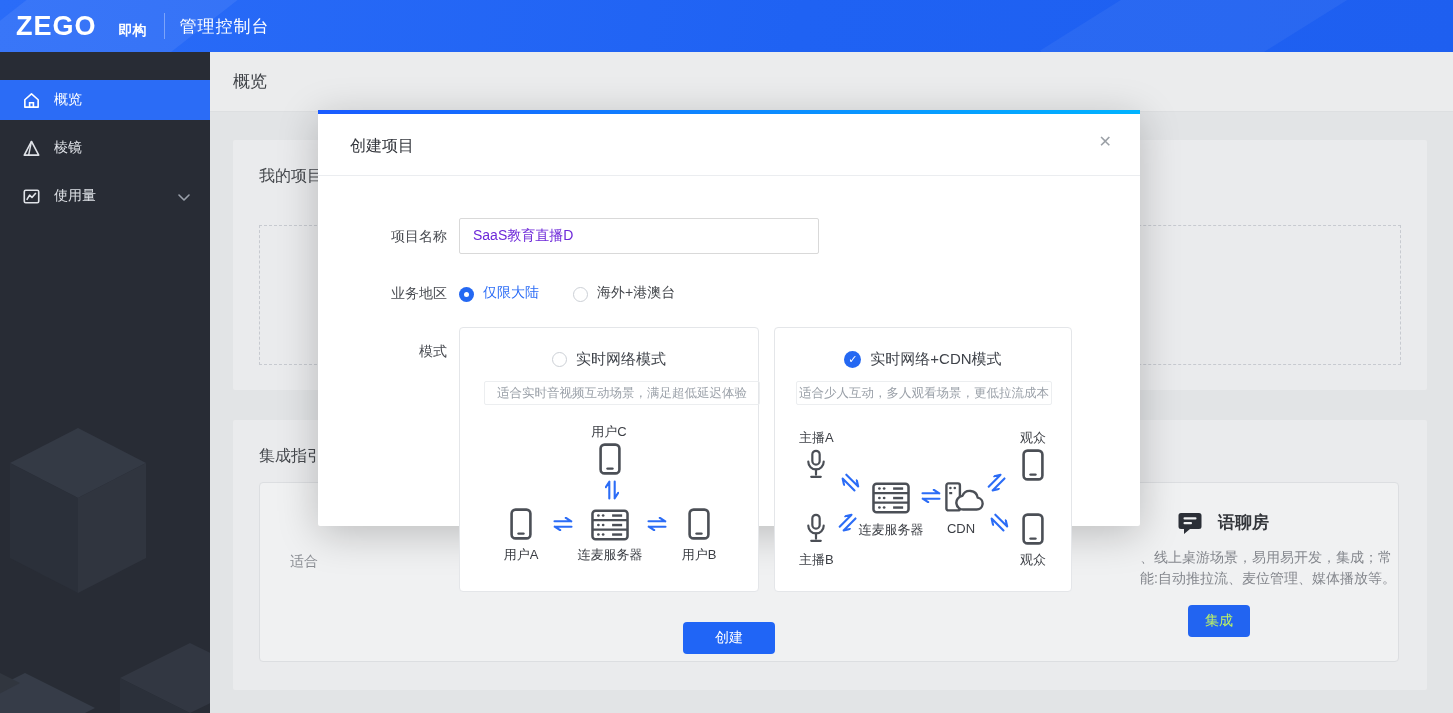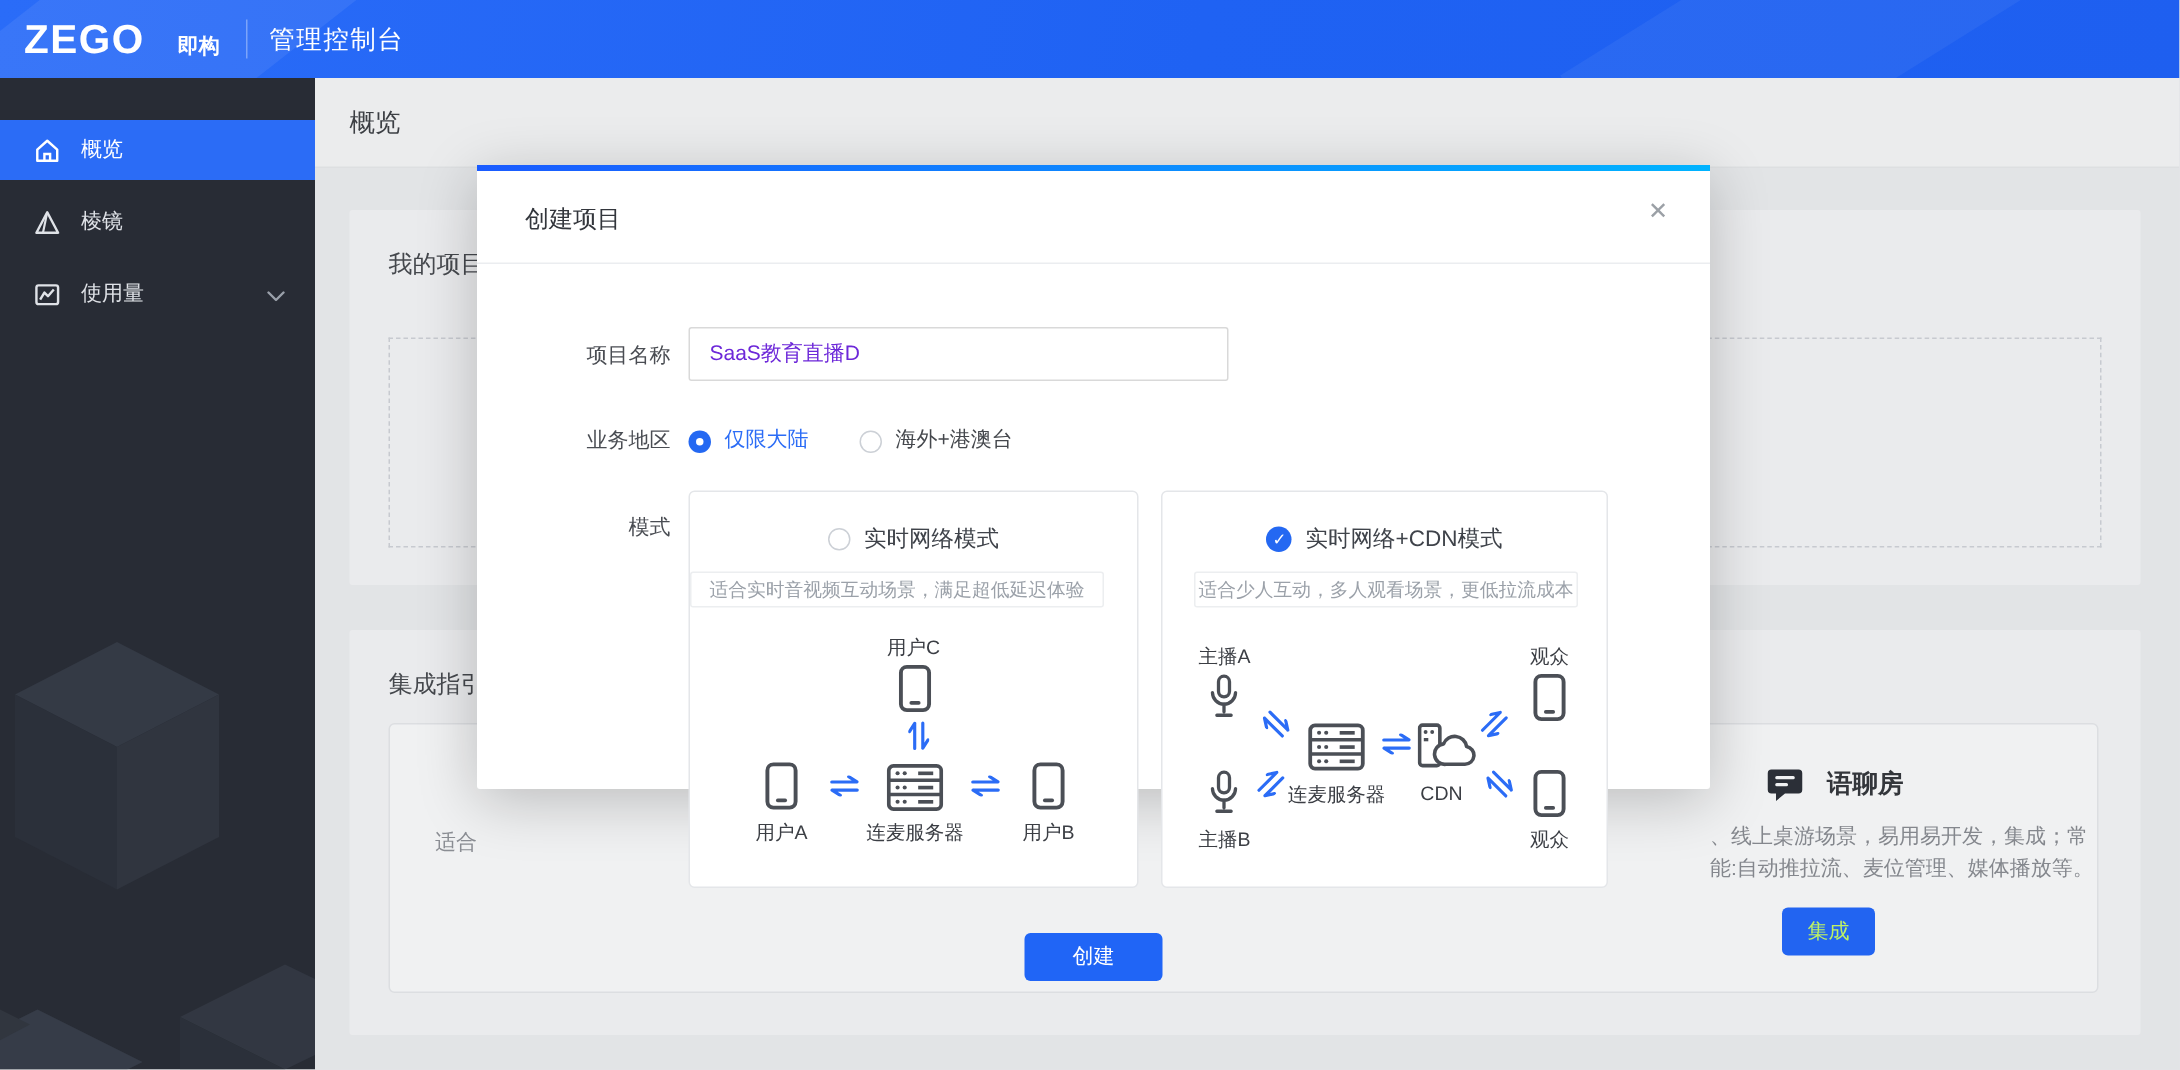--- a/index.html
+++ b/index.html
@@ -63,21 +63,21 @@
   .radio-lbl.sel { color:#2b6cf6; }
   .radio-lbl.uns { color:#45484d; }
   .radio-gap { width:34px; }
   .mode-card { position:absolute; top:217px; height:265px; background:#fff; border:1px solid #e4e6e9; border-radius:4px; cursor:pointer; }
   .mode-card.c1 { left:141px; width:300px; }
   .mode-card.c2 { left:456px; width:298px; }
   .mode-title { position:absolute; left:0; top:22px; width:100%; display:flex; justify-content:center; align-items:center; }
   .mode-title .t-text { font-size:15px; color:#3f434a; margin-left:9px; }
   .check-on { width:17px; height:17px; border-radius:50%; background:#2468f2; color:#fff; font-size:11px; display:flex; align-items:center; justify-content:center; font-weight:bold; }
   .mode-desc { position:absolute; top:53px; height:24px; border:1px solid #eceef0; border-radius:2px; font-size:12.5px; color:#9ba1a9; line-height:22px; text-align:center; white-space:nowrap; }
-  .c1 .mode-desc { left:0; width:276px; }
+  .c1 .mode-desc { left:24px; width:276px; }
   .c2 .mode-desc { left:21px; width:256px; }
   .d-lbl { position:absolute; font-size:13px; color:#3b3e44; }
   .d-icon { position:absolute; color:#4b4f56; }
   .d-arrow { position:absolute; color:#2b6cf6; }
   .submit-btn { position:absolute; left:365px; top:512px; width:92px; height:32px; background:#2065f6; color:#fff; border:none; border-radius:4px; font-size:14px; cursor:pointer; font-family:inherit; }
   .ctr { text-align:center; }
 </style>
 </head>
 <body>
 

